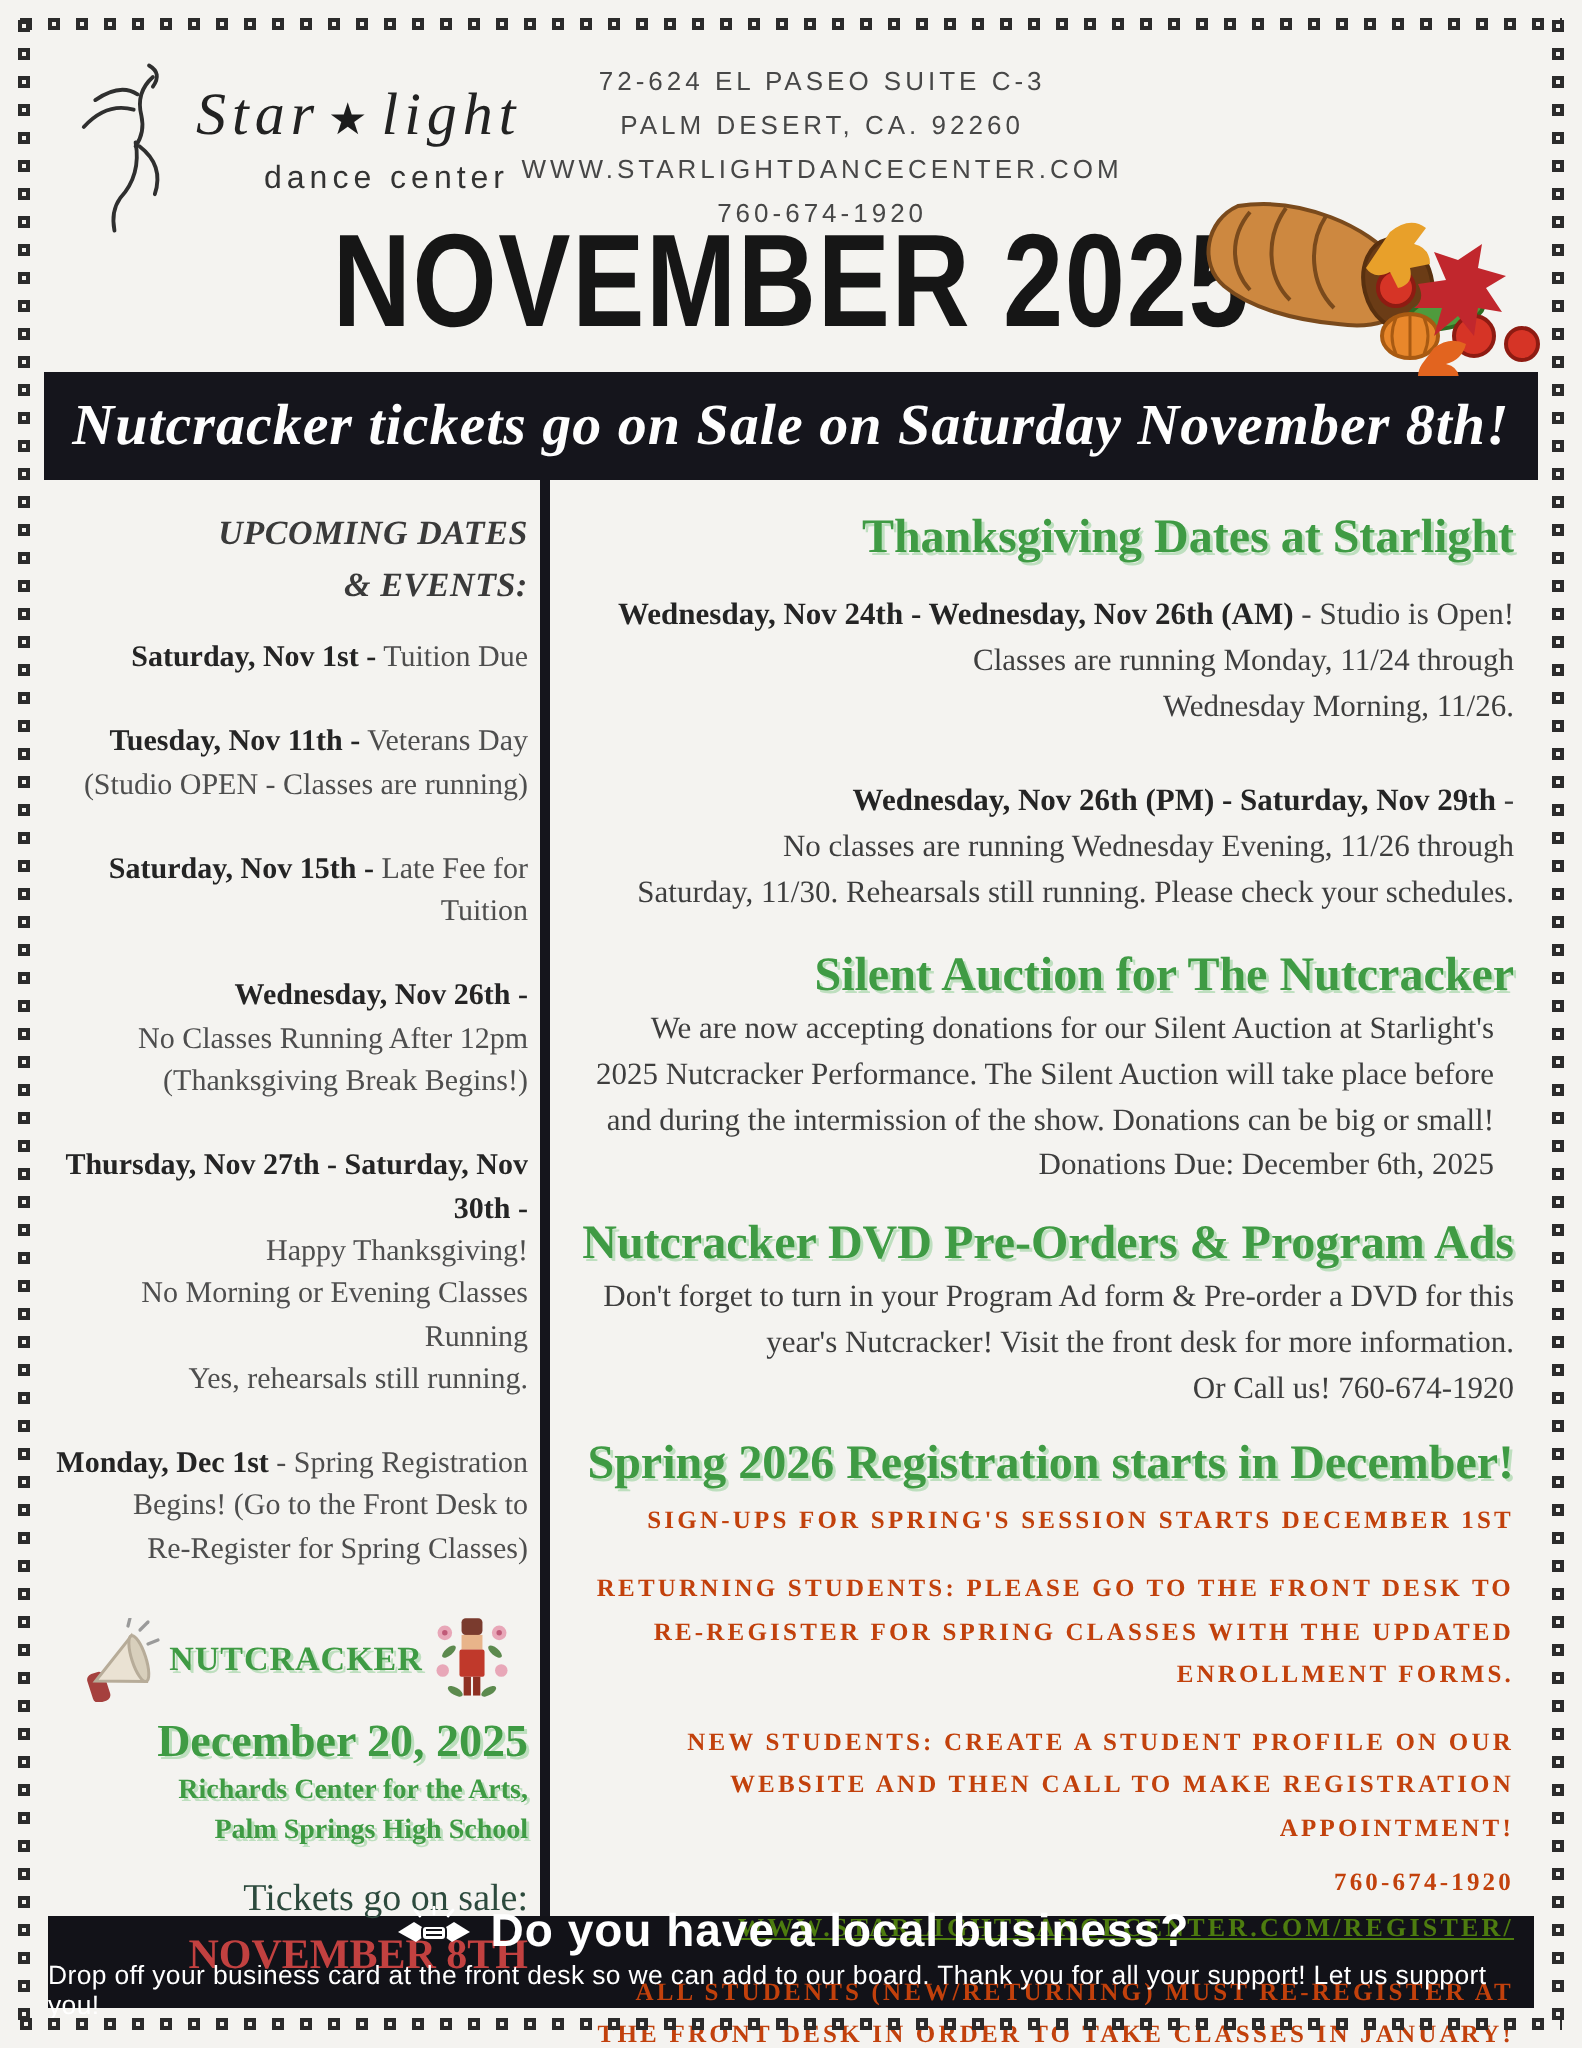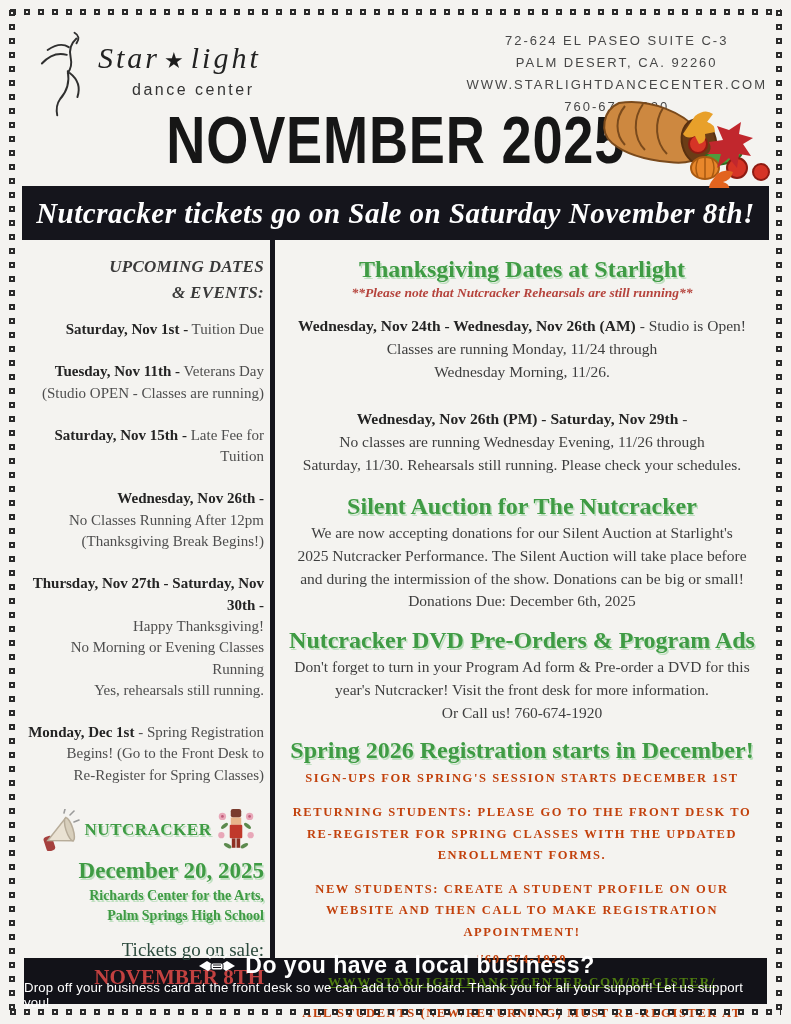--- a/index.html
+++ b/index.html
@@ -12,21 +12,21 @@
   .stitch-h { left:10px; right:10px; height:6px; background:repeating-linear-gradient(90deg,#2b2b2b 0 6px,transparent 6px 14px); }
   .stitch-h::after { content:""; position:absolute; left:2px; right:0; top:2px; height:2px;
      background:repeating-linear-gradient(90deg,#f4f3f0 0 2px,transparent 2px 14px); }
   .stitch-top { top:9px; } .stitch-bottom { bottom:9px; }
   .stitch-v { top:10px; bottom:10px; width:6px; background:repeating-linear-gradient(180deg,#2b2b2b 0 6px,transparent 6px 14px); }
   .stitch-v::after { content:""; position:absolute; top:2px; bottom:0; left:2px; width:2px;
      background:repeating-linear-gradient(180deg,#f4f3f0 0 2px,transparent 2px 14px); }
   .stitch-left { left:9px; } .stitch-right { right:9px; }
 
   
-  .header { display:flex; justify-content:space-between; padding:27px 24px 0 34px; height:100px; }
+  .header { display:flex; padding:27px 24px 0 34px; height:100px; }
   .logo-wrap { display:flex; align-items:flex-start; gap:6px; }
   .logo-text { margin-top:14px; }
   .logo-main { font-style:italic; font-size:30px; color:#222; letter-spacing:3px; white-space:nowrap; }
   .logo-star { font-style:normal; font-size:22px; color:#1c1c1c; padding:0 4px; }
   .logo-sub { font-family:"Liberation Sans",sans-serif; font-size:16px; letter-spacing:2.5px; color:#333; margin:6px 0 0 34px; }
   .address { text-align:center; font-family:"Liberation Sans",sans-serif; font-size:13px; letter-spacing:2px; color:#474747; line-height:1.7; margin-top:3px; }
 
   
   .title-row { position:relative; height:86px; text-align:center; }
   .page-title { display:inline-block; font-family:"Liberation Sans",sans-serif; font-weight:800; font-size:66px; color:#161616; letter-spacing:1px; transform:scaleX(0.82); transform-origin:center; line-height:80px; white-space:nowrap; }
@@ -34,21 +34,21 @@
 
   
   .banner1 { position:relative; z-index:2; margin:0 22px; height:54px; background:#15151c; color:#fefefe;
     display:flex; align-items:center; justify-content:center;
     font-style:italic; font-weight:700; font-size:29px; letter-spacing:0.5px; }
 
   
   .columns { display:flex; margin:0 22px; height:718px; }
   .col-left { width:248px; padding:14px 6px 0; text-align:right; }
   .divider { width:5px; background:#15151c; }
-  .col-right { flex:1; padding:8px 12px 0; text-align:center; }
+  .col-right { flex:1; padding:8px 12px 0; text-align:right; }
 
   .left-heading { font-weight:700; font-style:italic; font-size:17px; color:#3a3a3a; line-height:1.5; letter-spacing:0.3px; margin-bottom:14px; }
   .event { font-size:15px; color:#4e4e4e; line-height:1.42; margin-bottom:21px; }
   .event b { color:#242424; }
 
   .nut-block { margin-top:6px; }
   .nut-title-row { display:flex; align-items:center; justify-content:center; gap:5px; margin-bottom:2px; }
   .green { color:#3f9b44; text-shadow:1.5px 1.5px 0 #bedfbf; font-weight:700; }
   .nut-title { font-size:17px; letter-spacing:0.5px; }
   .nut-date { font-size:23px; line-height:1.35; }
@@ -210,21 +210,20 @@
         <div class="nut-sale">NOVEMBER 8TH</div>
 
       </div>
     </div>
 
     <div class="divider"></div>
 
     <div class="col-right">
 
       <div class="green rh">Thanksgiving Dates at Starlight</div>
-      <div class="rednote">**Please note that Nutcracker Rehearsals are still running**</div>
 
       <p class="para">
         <b>Wednesday, Nov 24th - Wednesday, Nov 26th (AM)</b><span> - Studio is Open!</span><br>
         <span>Classes are running Monday, 11/24 through</span><br>
         <span>Wednesday Morning, 11/26.</span>
       </p>
       <p class="para" style="margin-top:24px">
         <b>Wednesday, Nov 26th (PM) - Saturday, Nov 29th</b><span> -</span><br>
         <span>No classes are running Wednesday Evening, 11/26 through</span><br>
         <span>Saturday, 11/30. Rehearsals still running. Please check your schedules.</span>

